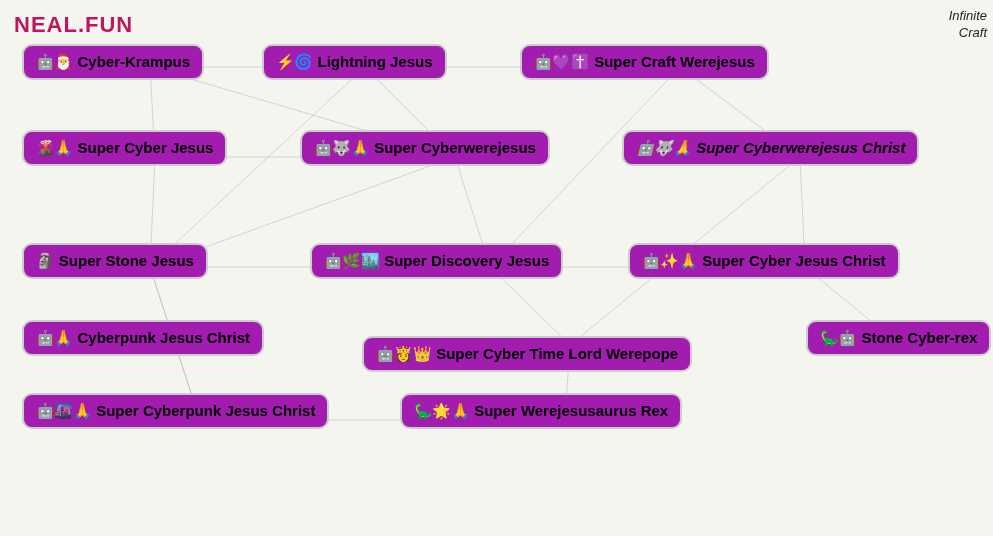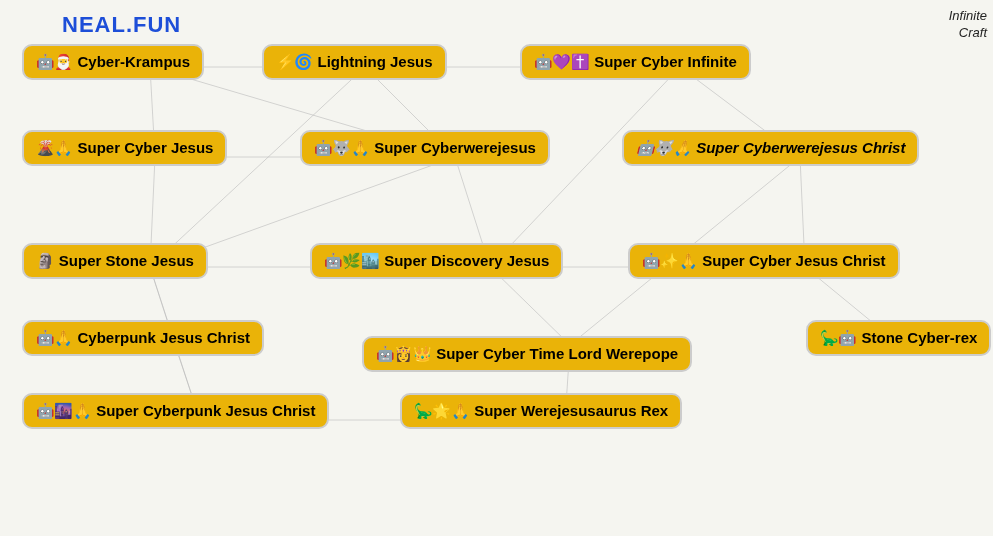--- a/index.html
+++ b/index.html
@@ -12,40 +12,39 @@
       overflow: hidden;
       position: relative;
     }
 
     .logo {
       position: absolute;
       top: 12px;
       left: 14px;
       font-size: 22px;
       font-weight: 900;
-      color: #1d4ed8;
+      color: #be185d;
       letter-spacing: 1px;
-      margin-left: 48px;
     }
 
     .infinite-craft {
       position: absolute;
       top: 8px;
       right: 6px;
       font-size: 13px;
       font-style: italic;
       color: #222;
       font-weight: 400;
       text-align: right;
       line-height: 1.3;
     }
 
     .node {
       position: absolute;
-      background: #eab308;
+      background: #a21caf;
       border: 2px solid #ccc;
       border-radius: 10px;
       padding: 7px 12px;
       font-size: 15px;
       font-weight: 600;
       white-space: nowrap;
       text-align: center;
     }
 
     .node-label {
@@ -106,21 +105,21 @@
 
 <div style="position: absolute; left: 22px; top: 44px;">
     <div class="node">🤖🎅 Cyber-Krampus</div>
     <div class="node-label">First Discovery</div>
   </div>
 <div style="position: absolute; left: 262px; top: 44px;">
     <div class="node">⚡🌀 Lightning Jesus</div>
     <div class="node-label">First Discovery</div>
   </div>
 <div style="position: absolute; left: 520px; top: 44px;">
-    <div class="node">🤖💜✝️ Super Cyber Infinite</div>
+    <div class="node">🤖💜✝️ Super Craft Werejesus</div>
     <div class="node-label">First Discovery</div>
   </div>
 <div style="position: absolute; left: 22px; top: 130px;">
     <div class="node">🌋🙏 Super Cyber Jesus</div>
     <div class="node-label">First Discovery</div>
   </div>
 <div style="position: absolute; left: 300px; top: 130px;">
     <div class="node">🤖🐺🙏 Super Cyberwerejesus</div>
     <div class="node-label">First Discovery</div>
   </div>

